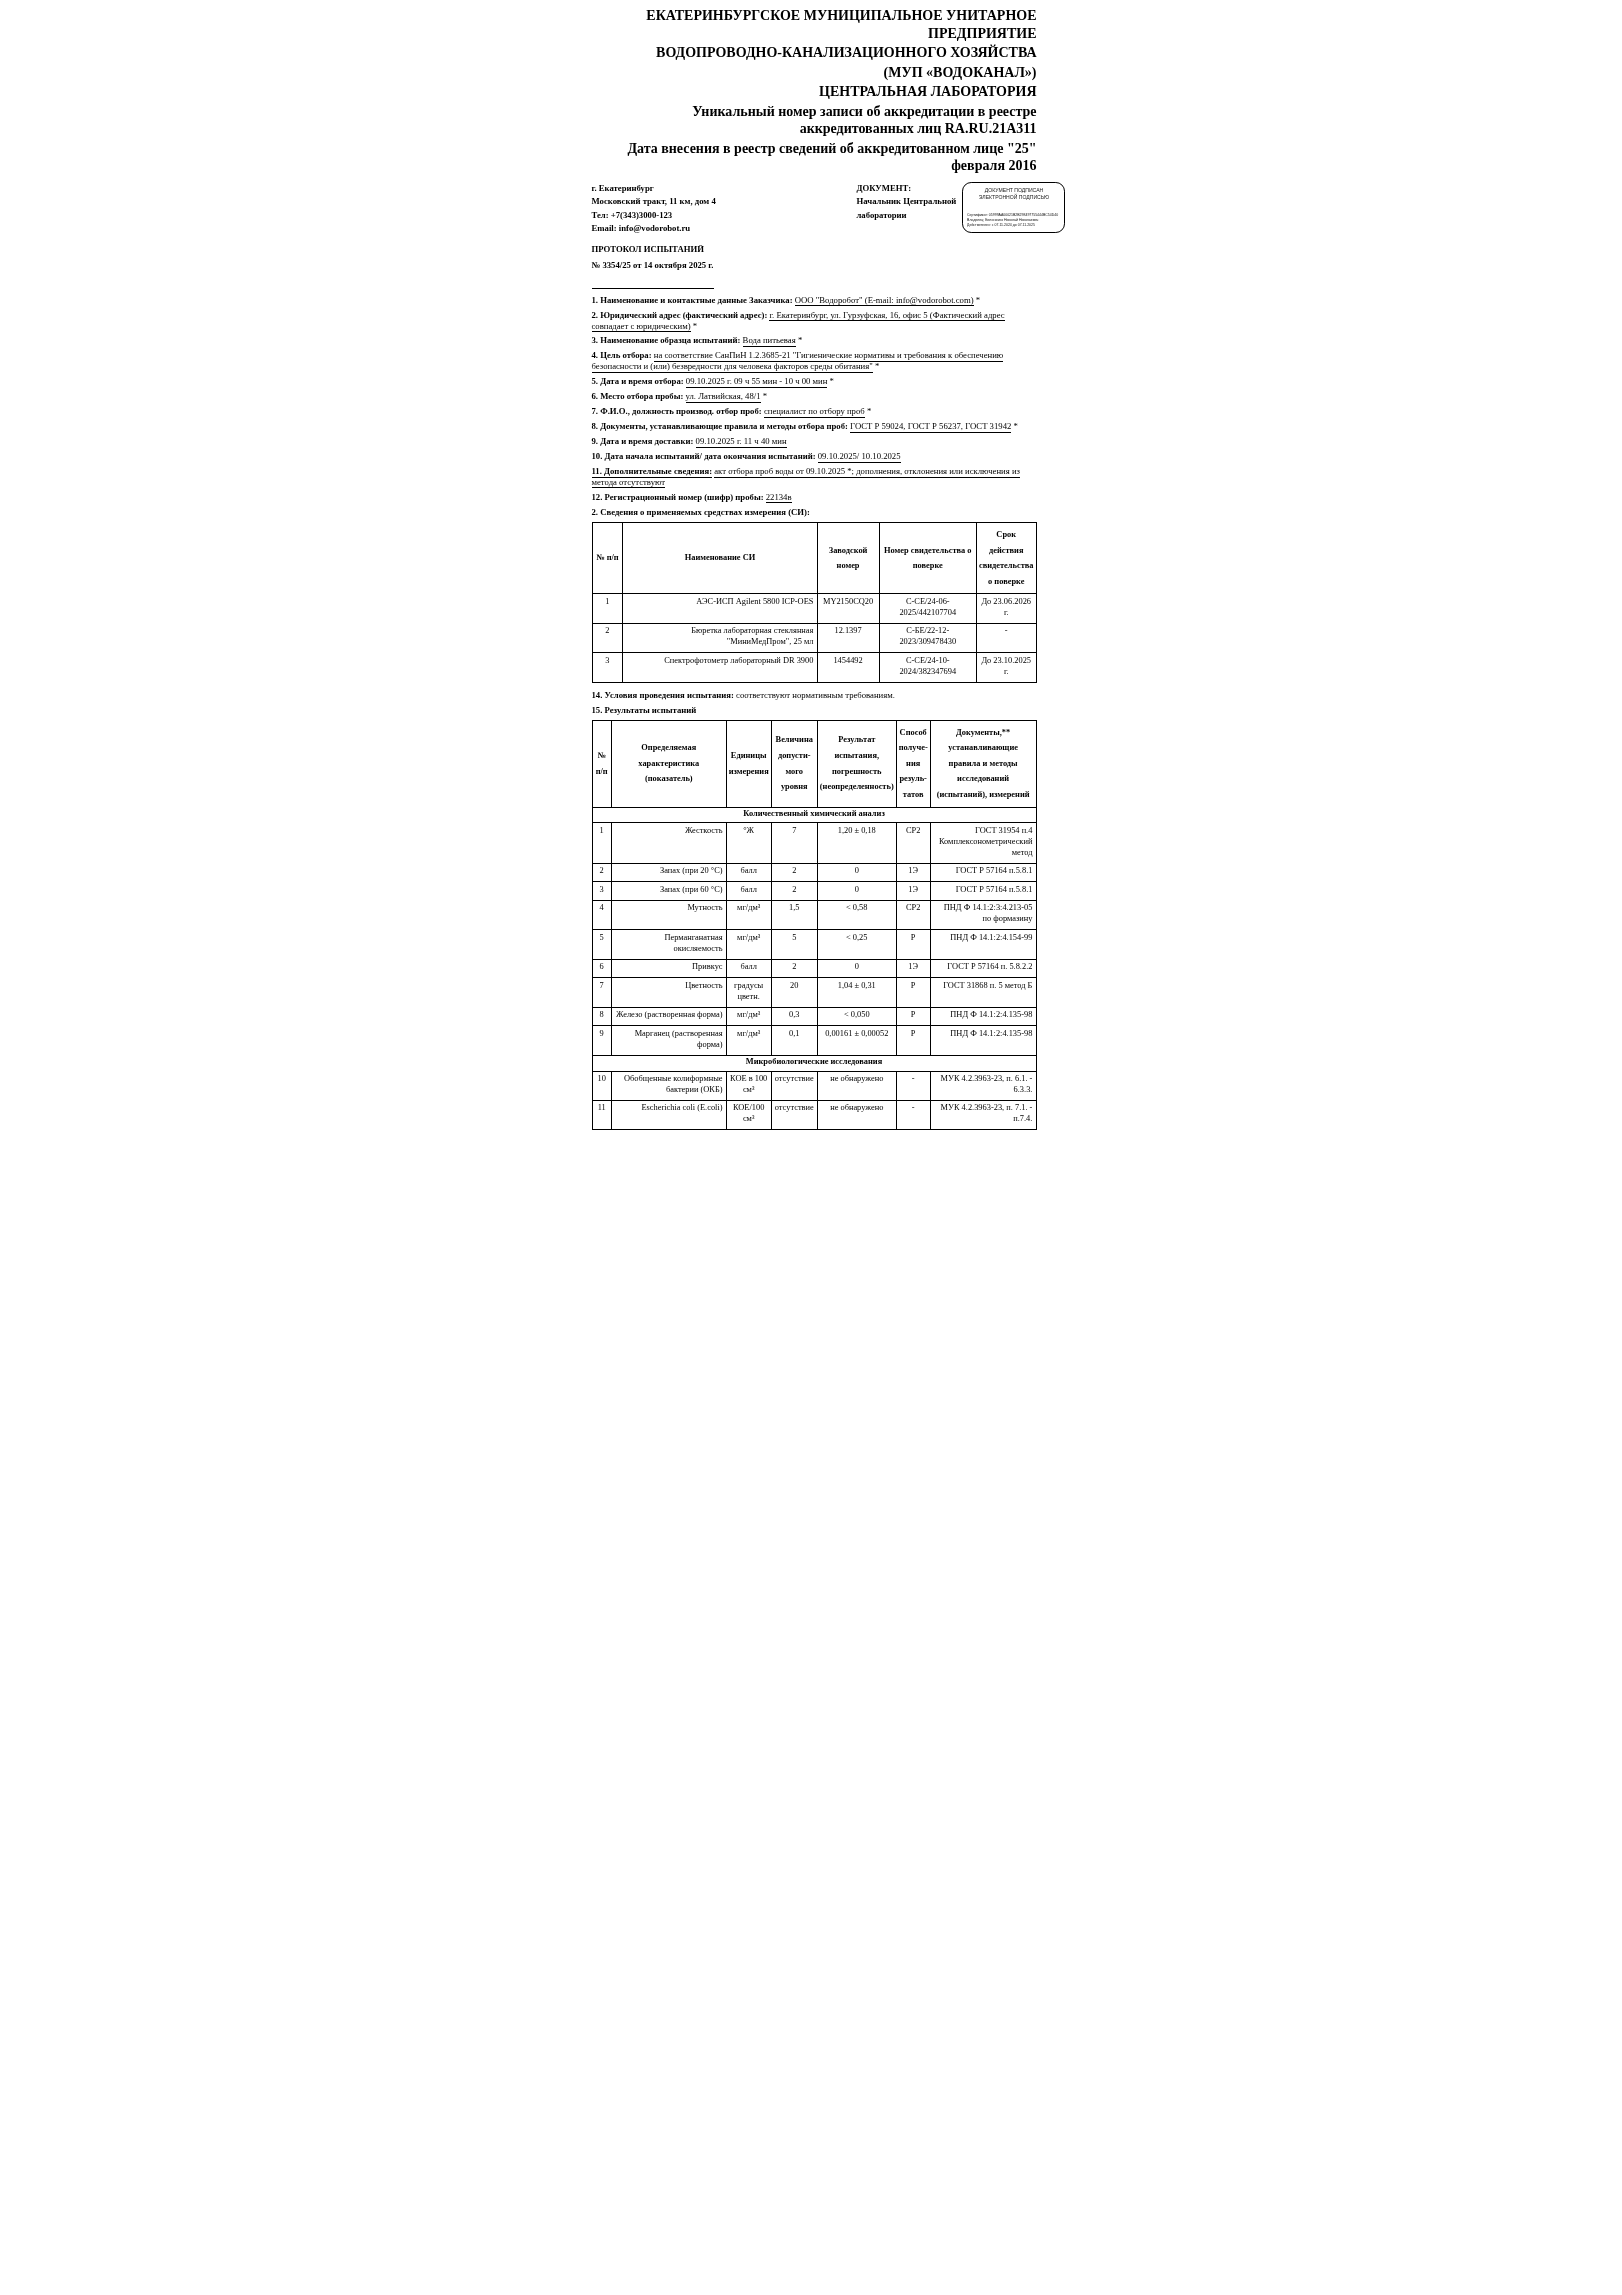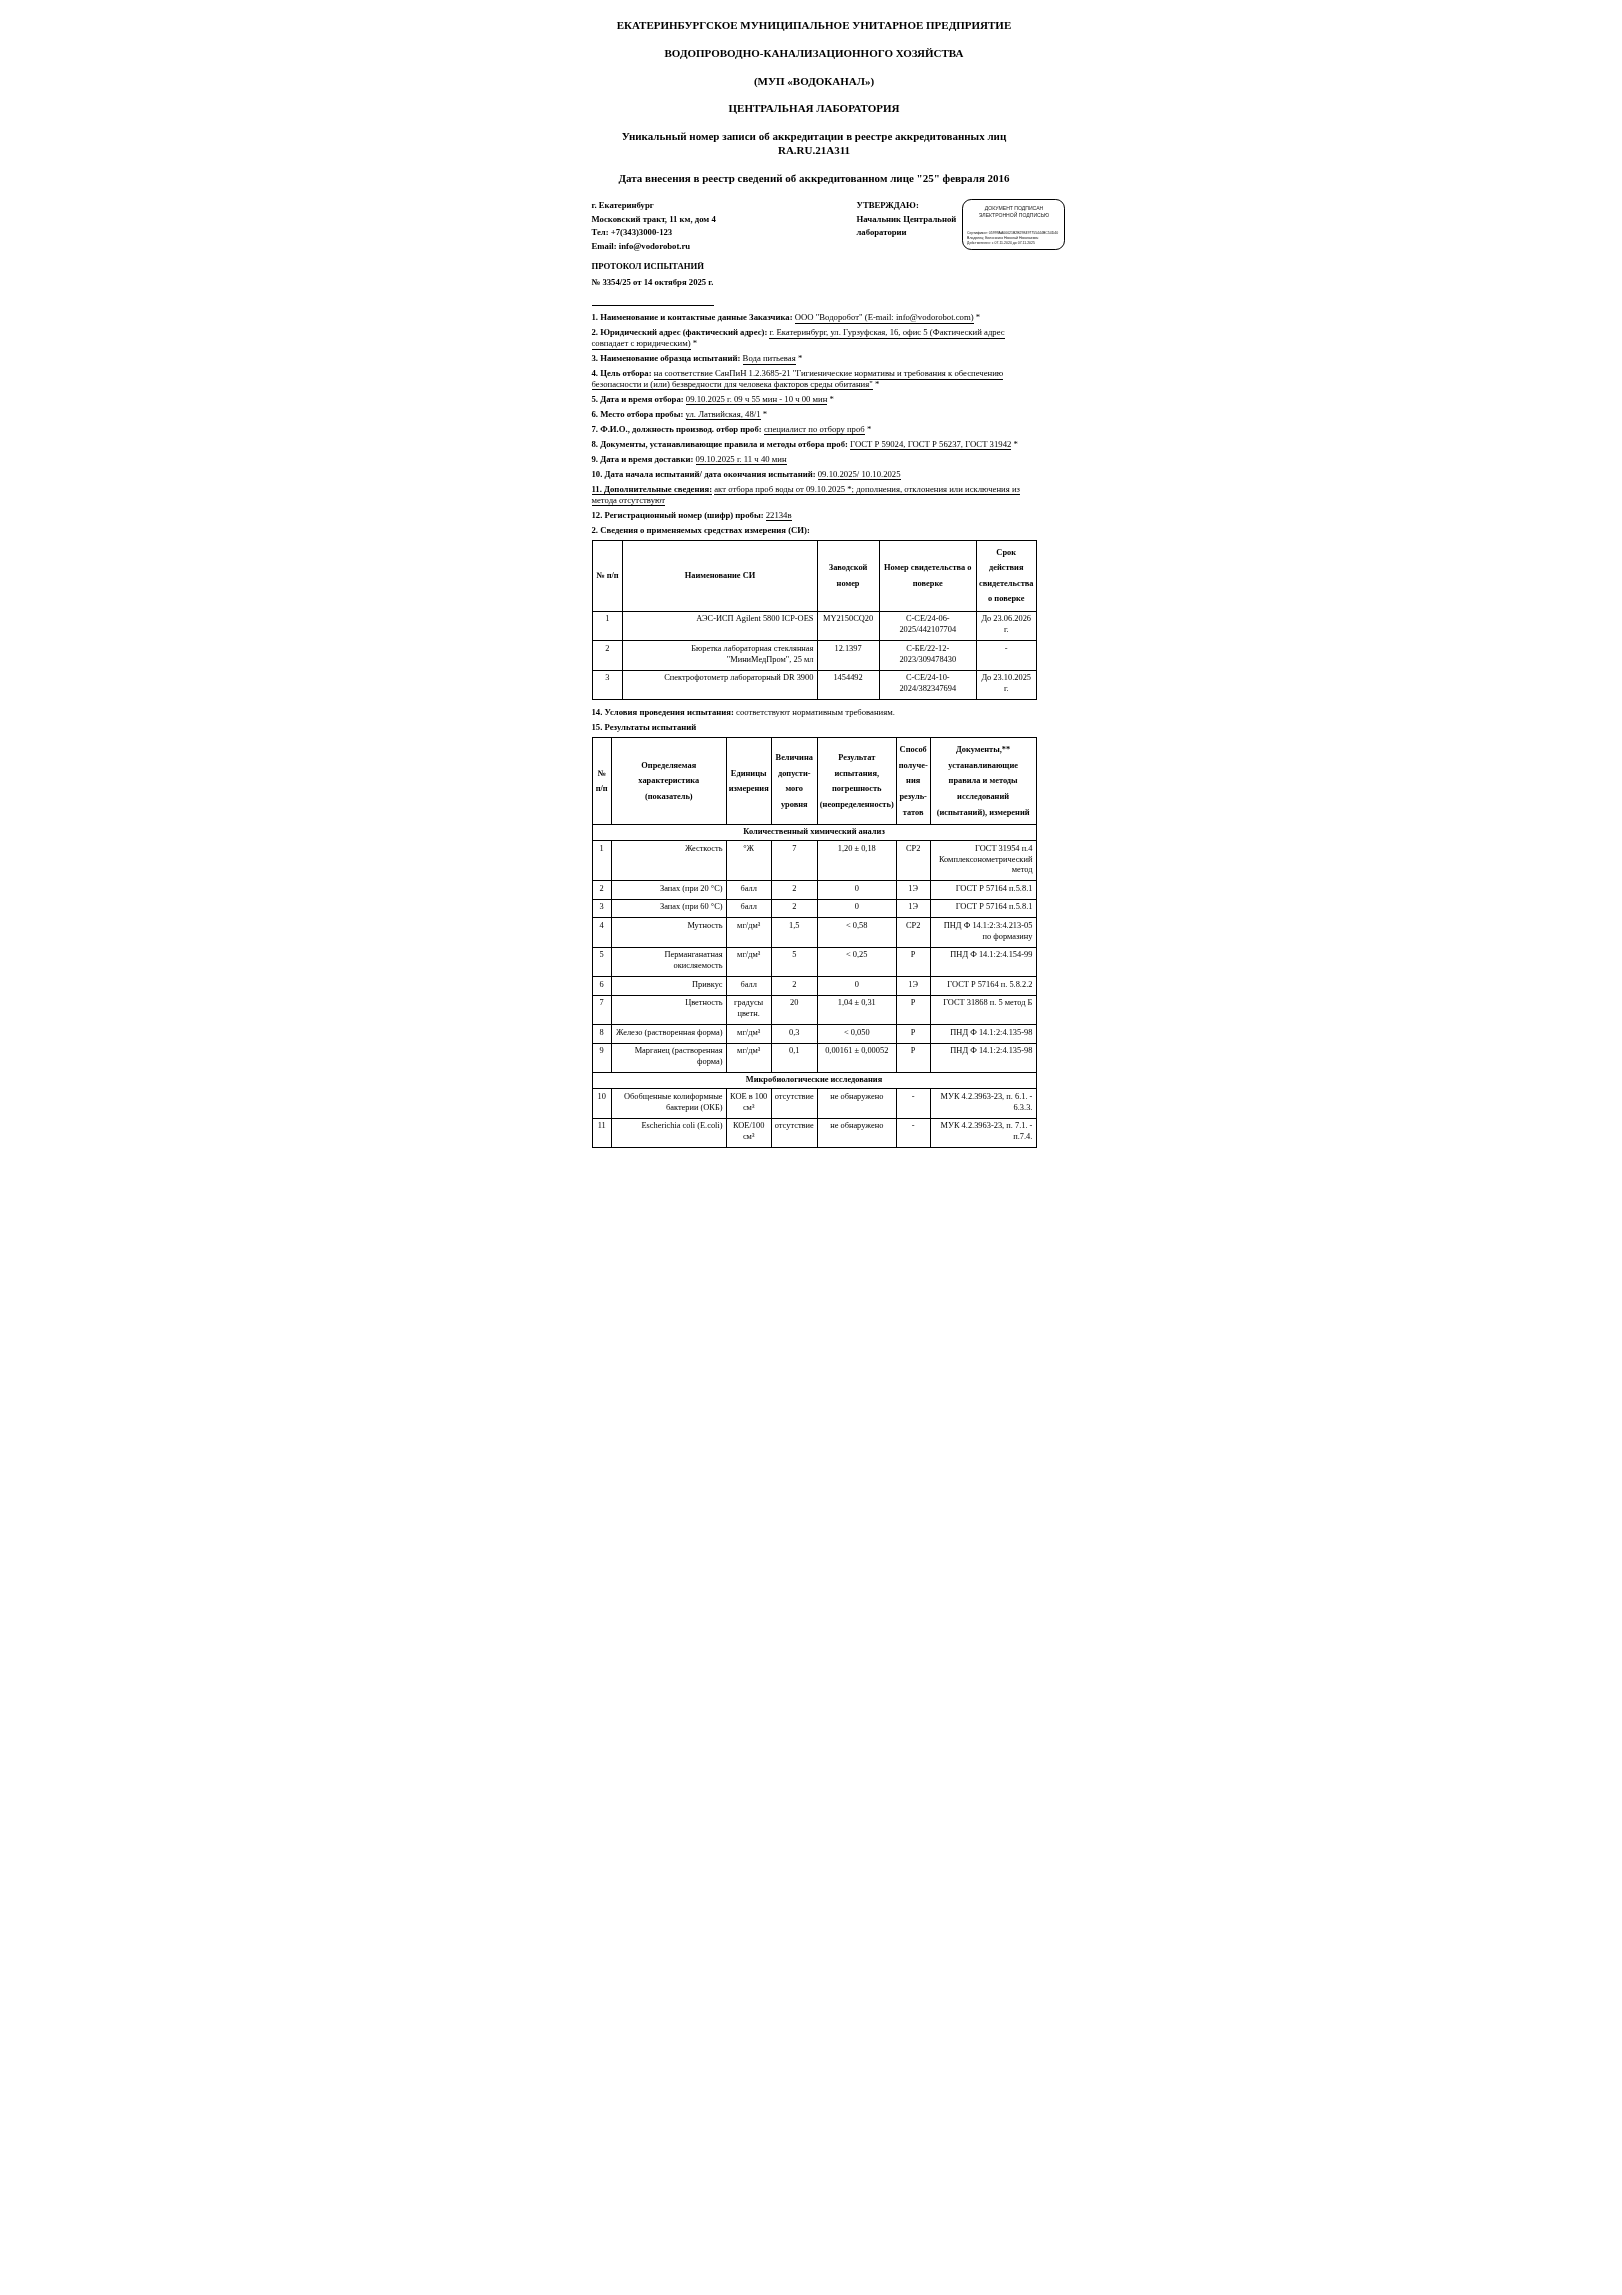--- a/index.html
+++ b/index.html
@@ -10,21 +10,21 @@
     box-sizing: border-box;
     padding: 5.1px 45px 23.5px 51px;
     background: #ffffff;
     color: #000000;
     font-family: "Liberation Serif", "DejaVu Serif", serif;
     font-size: 8.7px;
     line-height: 1.25;
   }
   
   .org-header { text-align: center; font-weight: bold; }
-  .org-header .line { margin: 14px 0; font-size: 11px; }
+  .org-header .line { margin: 2px 0; font-size: 14px; text-align: right; }
   
   .top-block { display: flex; margin-top: 7.1px; align-items: flex-start; }
   .contacts { width: 173px; font-weight: bold; line-height: 1.55; flex: none; }
   .approval { width: 105px; margin-left: 92px; font-weight: bold; line-height: 1.55; flex: none; }
   .stamp {
     margin-left: auto; flex: none;
     width: 103px; height: 51px;
     border: 1.5px solid #000; border-radius: 9.2px;
     box-sizing: border-box;
     padding: 4.6px 2.5px 3.1px 4.6px;
@@ -74,21 +74,21 @@
   </div>
 
   <div class="top-block">
     <div class="contacts">
       <div>г. Екатеринбург</div>
       <div>Московский тракт, 11 км, дом 4</div>
       <div>Тел: +7(343)3000-123</div>
       <div>Email: info@vodorobot.ru</div>
     </div>
     <div class="approval">
-      <div>УТВЕРЖДАЮ:</div>
+      <div>ДОКУМЕНТ:</div>
       <div>Начальник Центральной</div>
       <div>лаборатории</div>
     </div>
     <div class="stamp">
       <div class="stamp-title">
         <div>ДОКУМЕНТ ПОДПИСАН</div>
         <div>ЭЛЕКТРОННОЙ ПОДПИСЬЮ</div>
       </div>
       <div class="stamp-certs">
         <div>Сертификат: 05999AA00021B2B298497755444BC54D40</div>

